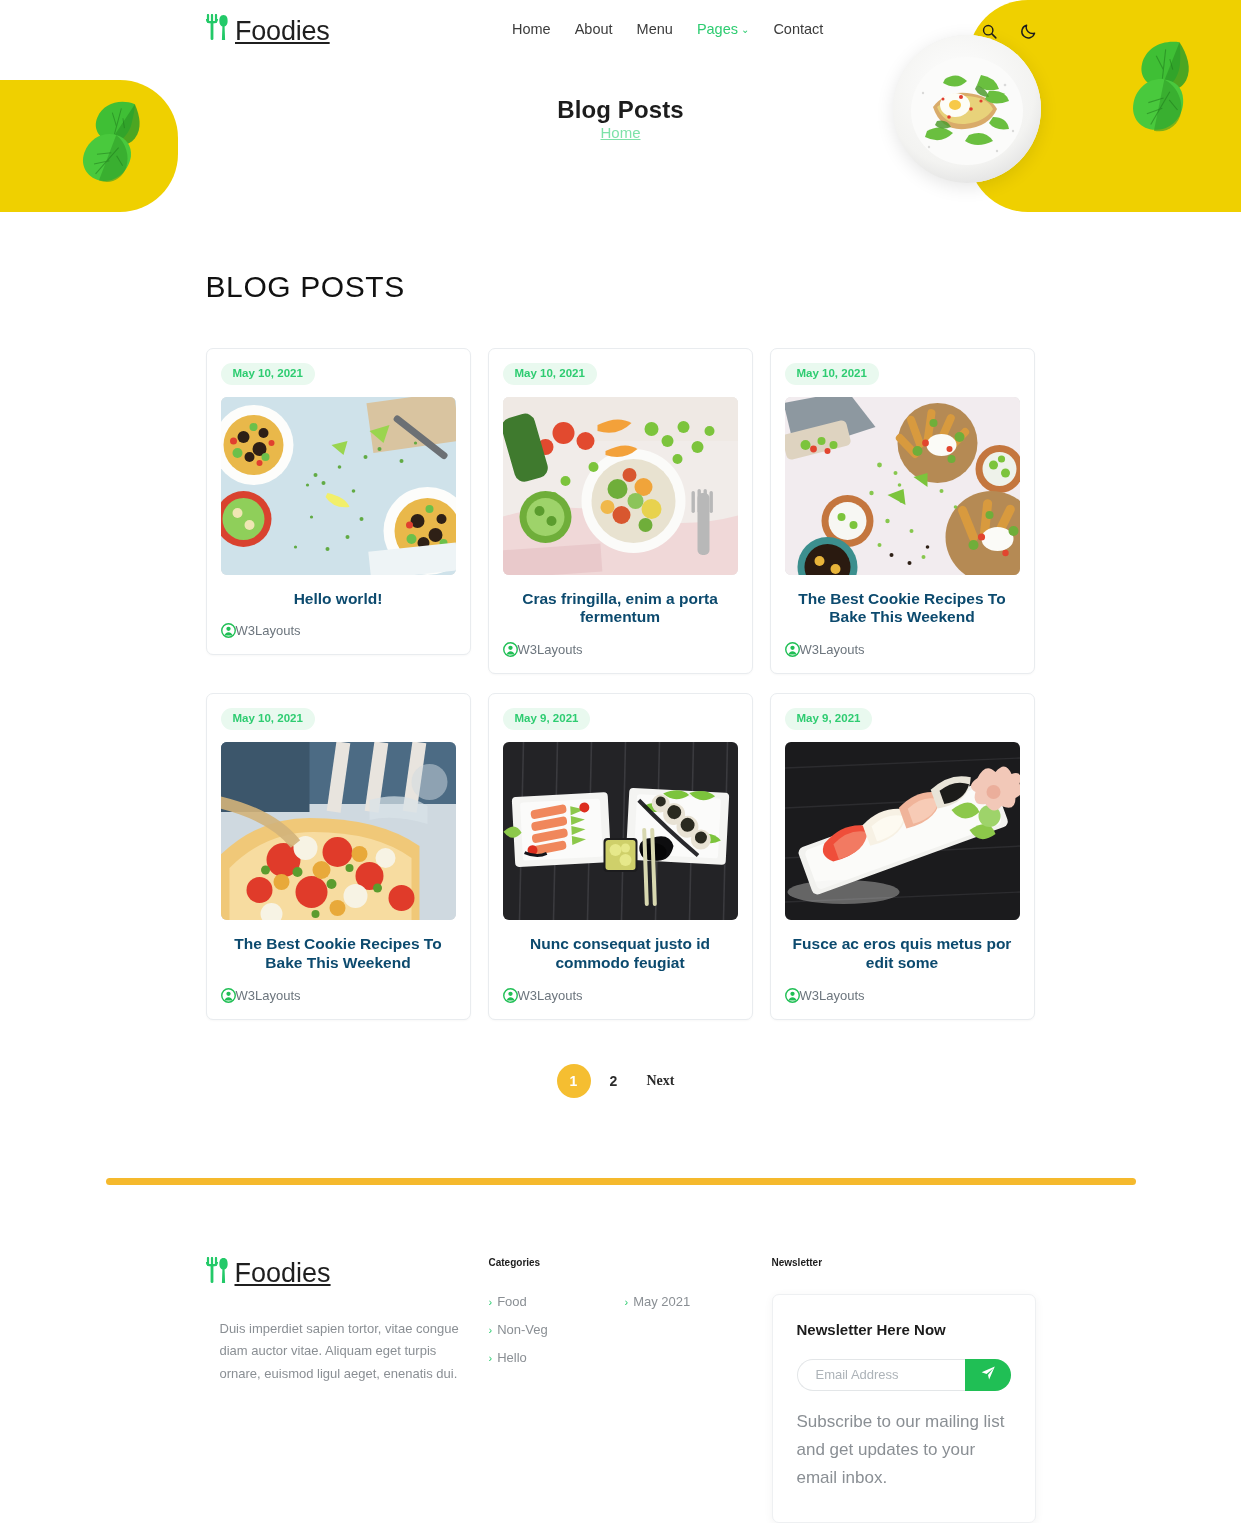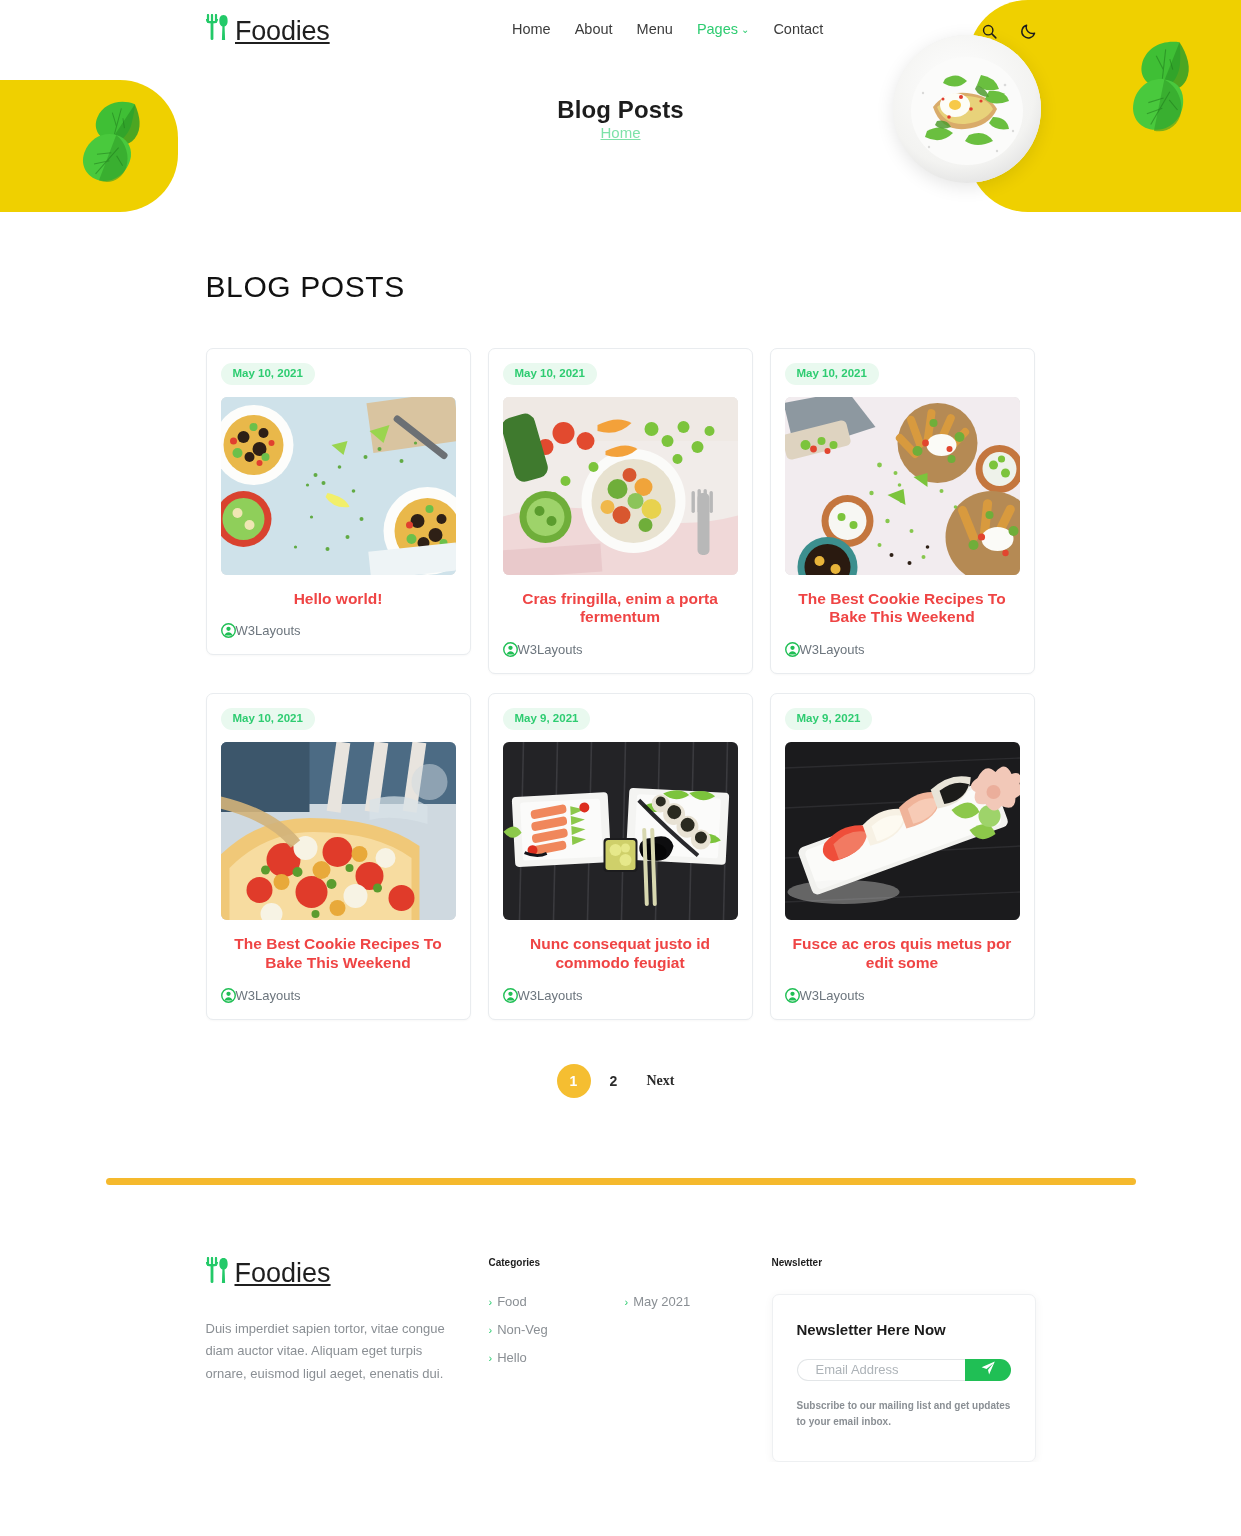--- a/index.html
+++ b/index.html
@@ -130,21 +130,21 @@
     border-radius: 6px;
     overflow: hidden;
     background: #ddd;
   }
   .thumb svg { display: block; width: 100%; height: 100%; }
   .card-title {
     margin-top: 15px;
     font-size: 15.5px;
     font-weight: 700;
     line-height: 1.22;
-    color: #ef4444;
+    color: #0c4a6e;
   }
   .author {
     display: flex; align-items: center; gap: 0;
     margin: 15px 0 16px 0;
     font-size: 13px; color: #6c757d;
   }
   .author .av { width: 15px; height: 15px; flex: 0 0 15px; }
 
   
   .pager {
@@ -172,52 +172,52 @@
   }
 
   
   footer { padding-top: 72px; }
   .fwrap { width: 830px; margin: 0 auto; display: grid; grid-template-columns: 283px 283px 264px; }
   .fbrand {
     display: flex; align-items: center; gap: 7px;
     font-size: 27px; color: #1f1f1f;
   }
   .fabout {
-    margin-top: 27px; font-size: 13px; line-height: 1.75; color: #8a8f94; max-width: 246px;
+    margin-top: 27px; font-size: 13px; line-height: 1.75; color: #8a8f94; max-width: 246px; margin-left: 14px;
   }
   .fhead { font-size: 10px; font-weight: 700; color: #1c1c1c; }
   .cat-cols { margin-top: 26px; display: grid; grid-template-columns: 136px auto; row-gap: 13px; }
   .cat-link { font-size: 13px; color: #8a8f94; text-decoration: none; display: inline-flex; gap: 5px; align-items: baseline;}
   .cat-link .chev { color: #2ecc71; font-size: 11px; }
   .news-card {
     margin-top: 26px;
     background: #fff;
     border: 1px solid #eef0f2;
     border-radius: 7px;
     box-shadow: 0 2px 10px rgba(0,0,0,.05);
     padding: 26px 24px 30px 24px;
     width: 264px;
   }
   .news-title { font-size: 15px; font-weight: 700; color: #1c1c1c; }
-  .sub-row { margin-top: 21px; display: flex; height: 22px; }
+  .sub-row { margin-top: 21px; display: flex; height: 32px; }
   .sub-row input {
     flex: 1; min-width: 0;
     border: 1px solid #e3e6e8; border-right: none;
     border-top-left-radius: 19px; border-bottom-left-radius: 19px;
     padding: 0 18px; font-size: 13px; color: #8a8f94;
     font-family: "Liberation Sans", sans-serif; outline: none; background:#fff;
   }
   .sub-row input::placeholder { color: #adb3b8; }
   .sub-btn {
     width: 46px; border: none; cursor: pointer;
     background: #20bf55;
     border-top-right-radius: 19px; border-bottom-right-radius: 19px;
     display: grid; place-items: center;
   }
-  .news-note { margin-top: 17px; font-size: 10px; line-height: 1.65; color: #8a8f94; font-weight: bold; }
+  .news-note { margin-top: 17px; font-size: 17px; line-height: 1.65; color: #8a8f94; }
 </style>
 </head>
 <body>
 
 <section class="hero">
   <div class="hero-shape-left"></div>
   <div class="hero-shape-right"></div>
 
   <div class="leaf" style="left:62px; top:88px;">
     <svg width="110" height="105" viewBox="0 0 110 105">

